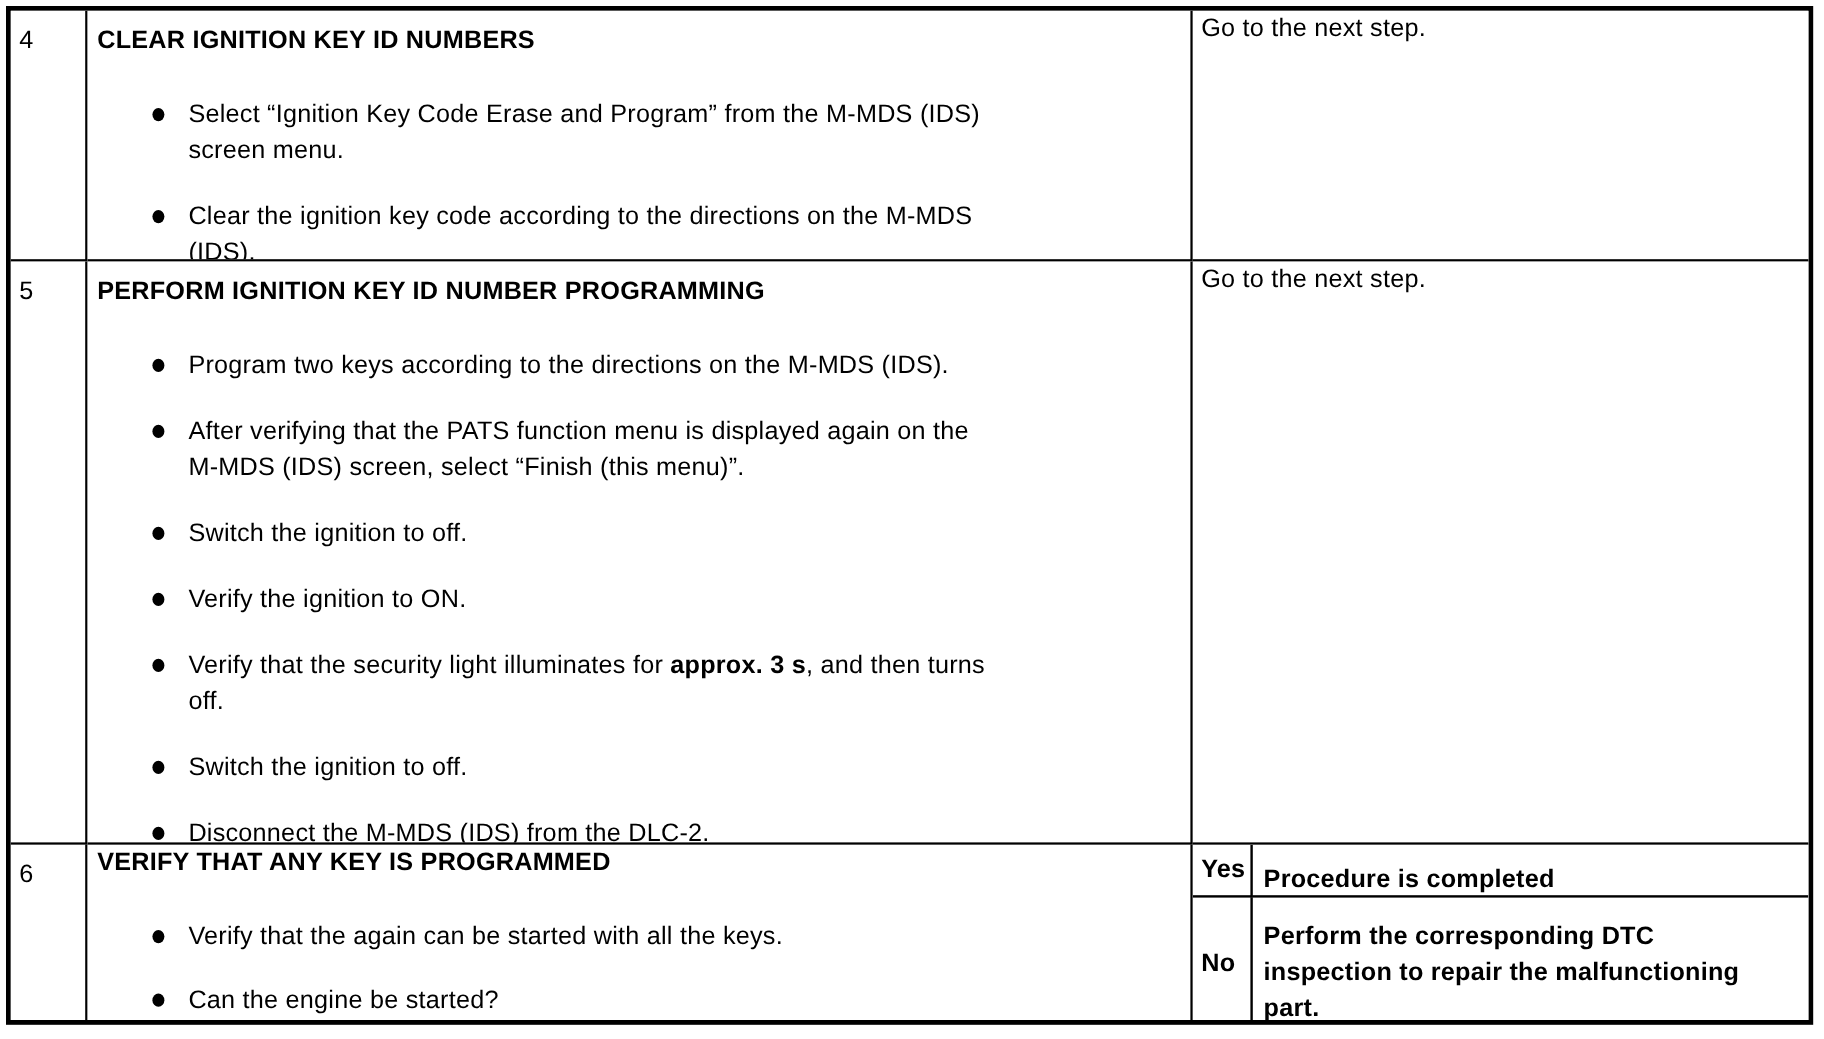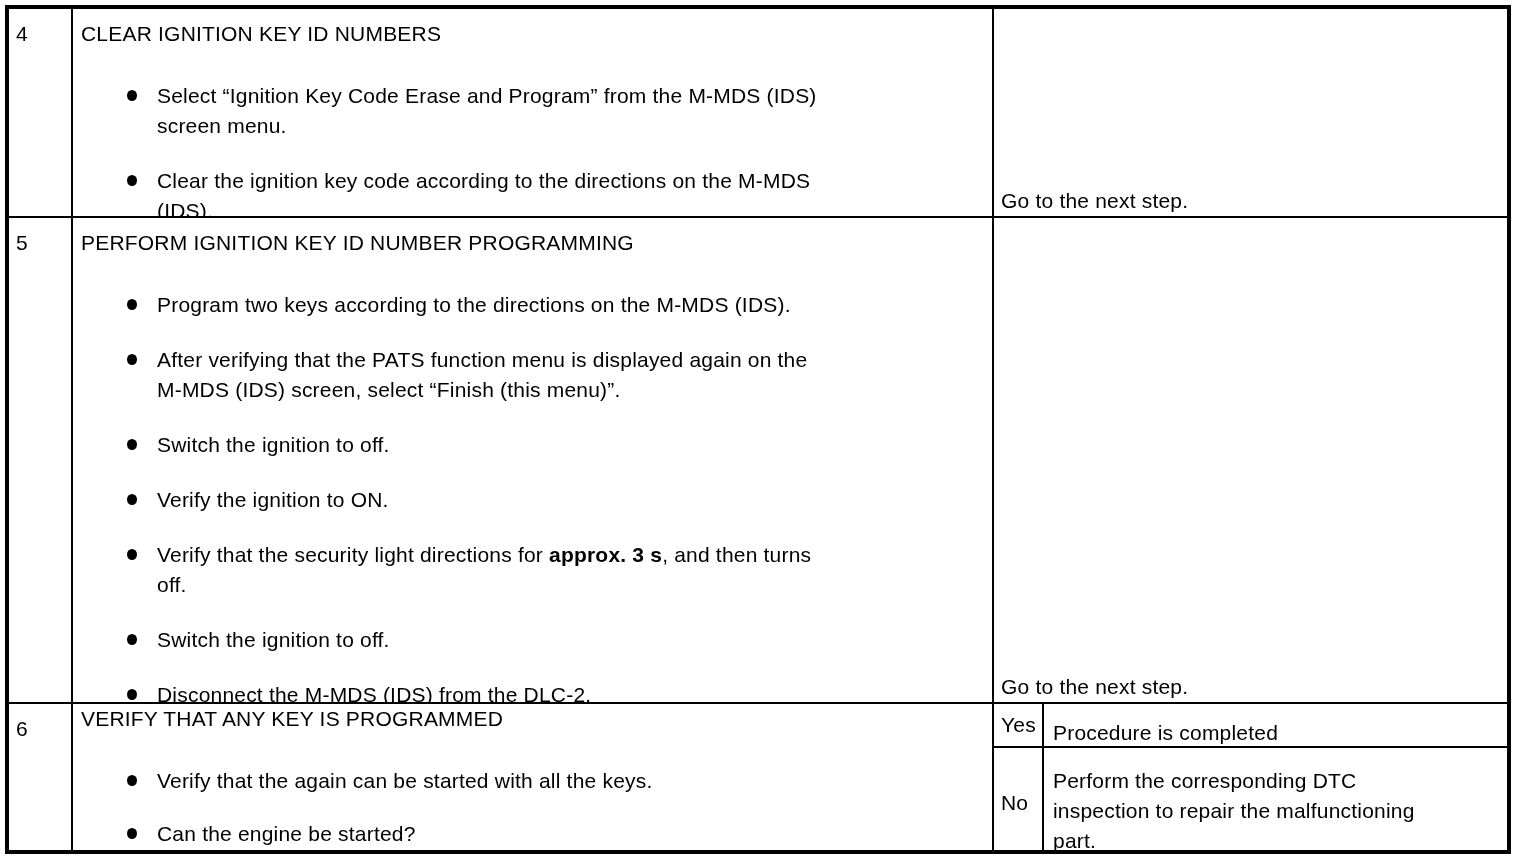--- a/index.html
+++ b/index.html
@@ -29,21 +29,21 @@
   .b-r { border-right: 2px solid #000; }
   .b-b { border-bottom: 2px solid #000; }
   .num-cell {
     padding: 10px 4px 0 7px;
     line-height: 30px;
   }
   .instr-cell {
     padding: 10px 10px 0 8px;
   }
   .step-title {
-    font-weight: normal;
+    font-weight: bold;
     line-height: 30px;
     white-space: pre-wrap;
   }
   .bullets { padding-left: 44px; margin-top: 32px; }
   .bullet {
     display: flex;
     margin-top: 25px;
     align-items: flex-start;
   }
   .tight .bullet { margin-top: 23px; }
@@ -54,30 +54,31 @@
     border-radius: 50%;
     background: #000;
     margin: 9px 20px 0 2px;
   }
   .btext {
     line-height: 30px;
     white-space: pre-wrap;
   }
   .action-cell {
     display: flex;
-    align-items: flex-end;
+    align-items: flex-start;
     padding-left: 7px;
     line-height: 30px;
   }
   .action-text { white-space: pre-wrap; }
   .decision-grid {
     display: grid;
     grid-template-columns: 50px auto;
     grid-template-rows: 44px auto;
     height: 100%;
+    font-weight: bold;
   }
   .answer-cell {
     display: flex;
     align-items: center;
     padding-left: 7px;
     line-height: 26px;
   }
   .decision-action-cell {
     display: flex;
     align-items: center;
@@ -130,21 +131,21 @@
       <div class="bullet">
         <span class="dot"></span>
         <span class="btext">Switch the ignition to off.</span>
       </div>
       <div class="bullet">
         <span class="dot"></span>
         <span class="btext">Verify the ignition to ON.</span>
       </div>
       <div class="bullet">
         <span class="dot"></span>
-        <span class="btext"><span>Verify that the security light directions for </span><b>approx. 3 s</b><span>, and then turns
+        <span class="btext"><span>Verify that the security light illuminates for </span><b>approx. 3 s</b><span>, and then turns
 off.</span></span>
       </div>
       <div class="bullet">
         <span class="dot"></span>
         <span class="btext">Switch the ignition to off.</span>
       </div>
       <div class="bullet">
         <span class="dot"></span>
         <span class="btext">Disconnect the M-MDS (IDS) from the DLC-2.</span>
       </div>

